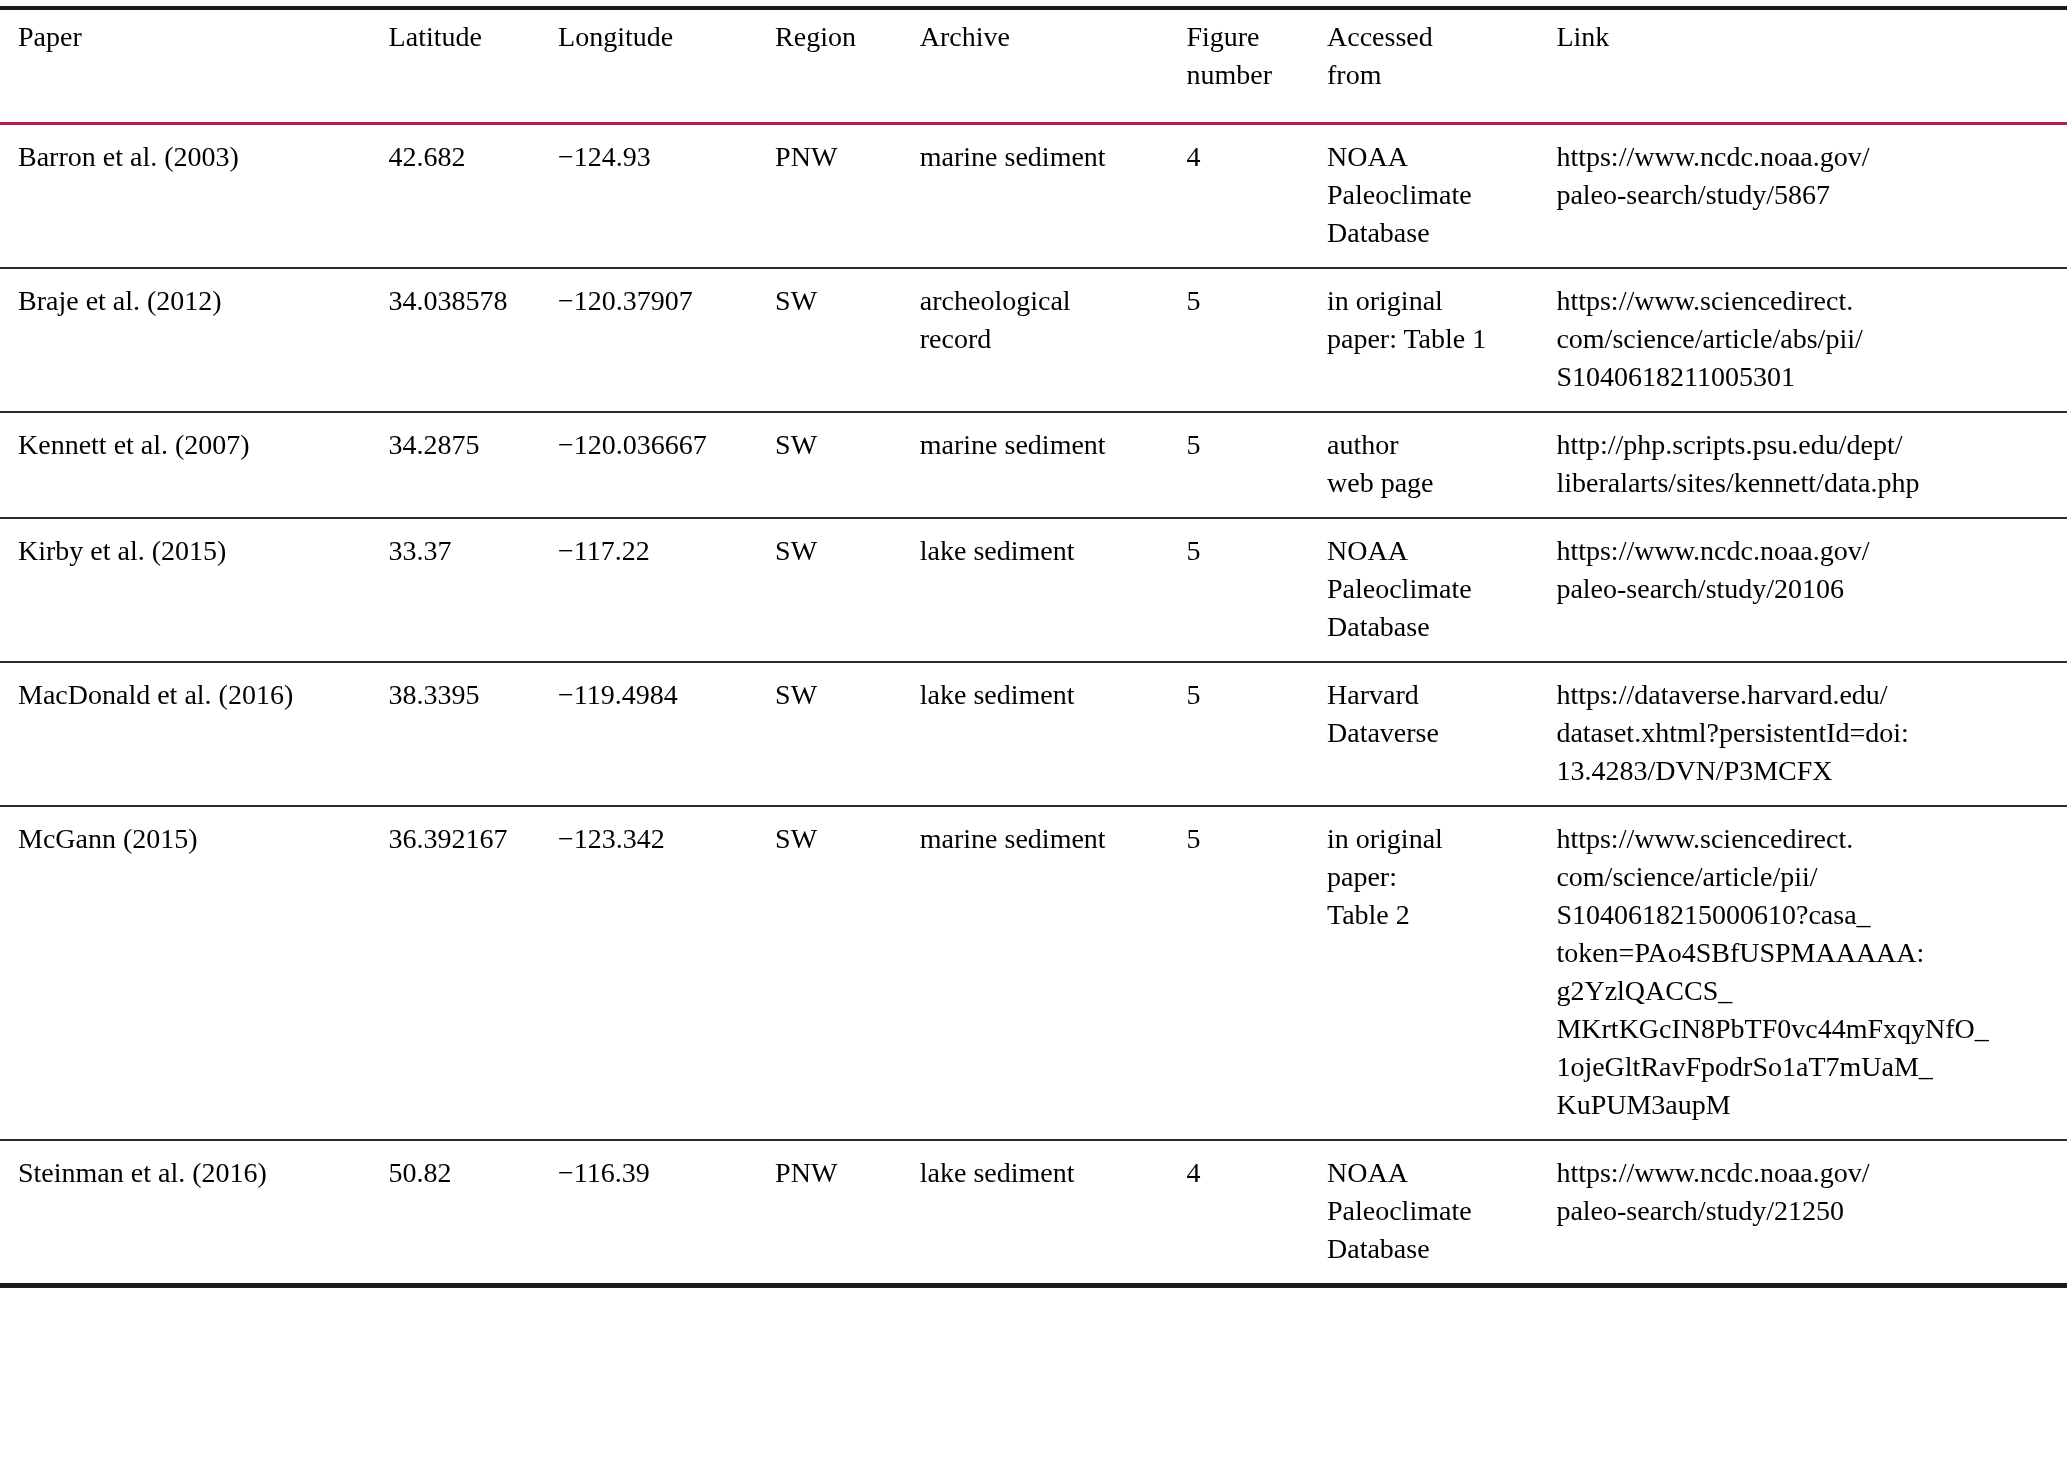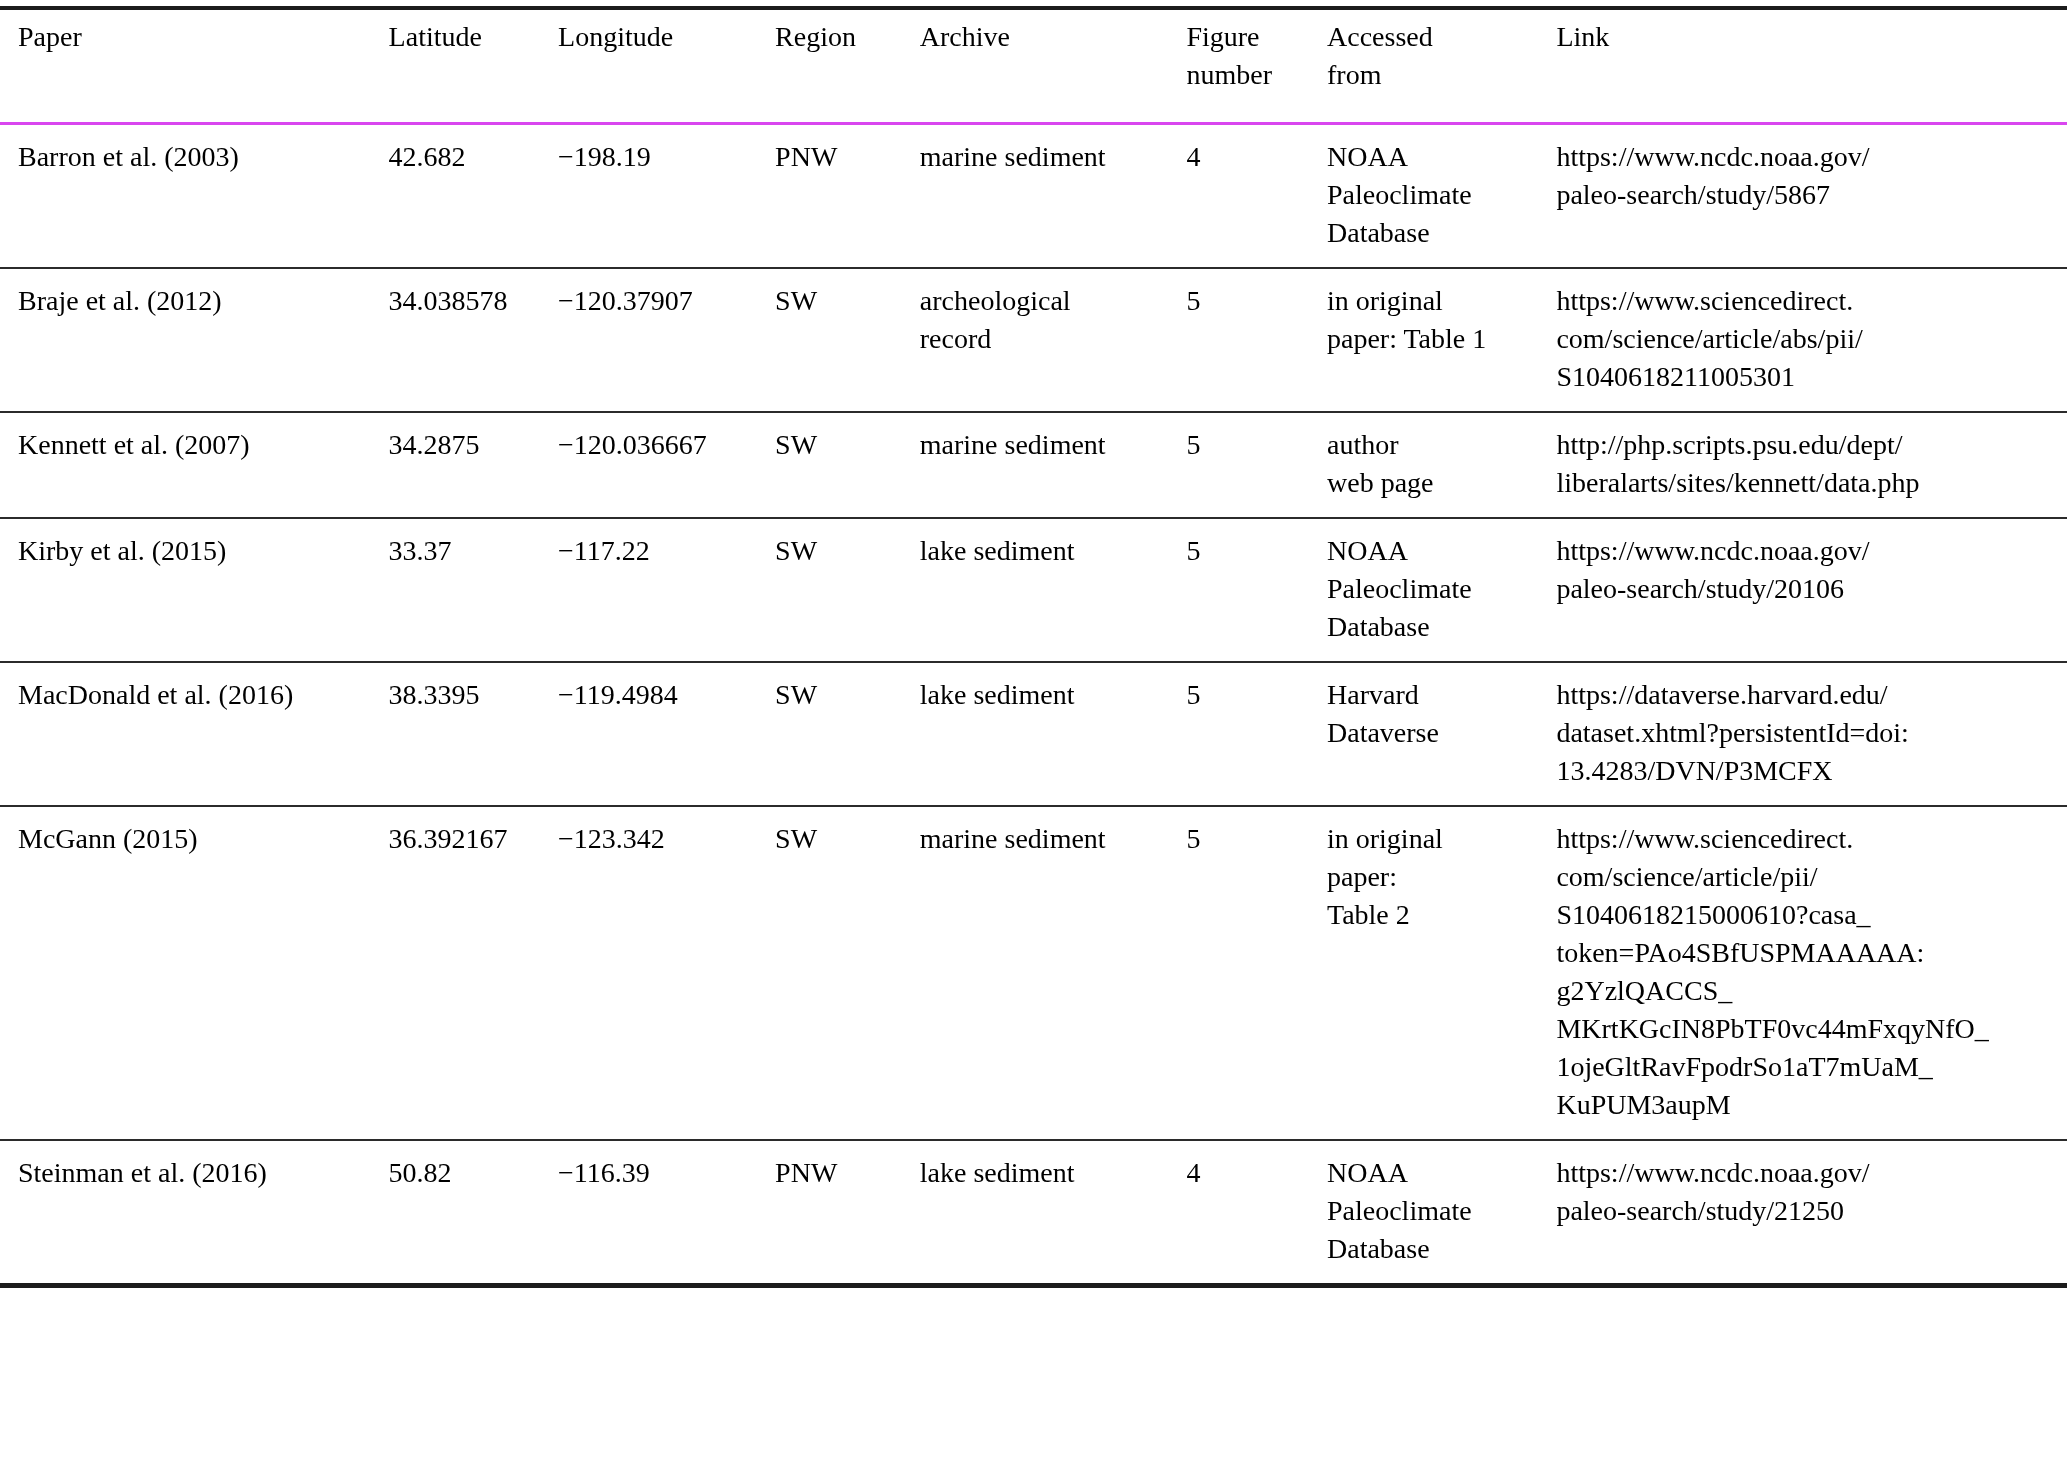--- a/index.html
+++ b/index.html
@@ -28,21 +28,21 @@
   col.c-accessed  { width: 11.1%; }
   col.c-link      { width: 24.7%; }
 
   thead th {
     text-align: left;
     font-weight: normal;
     vertical-align: top;
     white-space: pre-line;
     padding: 8px 12px 28px 0;
     border-top: 4px solid #1c1c1c;
-    border-bottom: 3px solid #d946ef;
+    border-bottom: 3px solid #be185d;
   }
   tbody td {
     text-align: left;
     vertical-align: top;
     white-space: pre-line;
     padding: 13px 12px 15px 0;
     border-bottom: 2px solid #2b2b2b;
   }
   tbody tr:last-child td { border-bottom: 5px solid #1c1c1c; }
   th:first-child, td:first-child { padding-left: 18px; }
@@ -73,21 +73,21 @@
 number</th>
         <th>Accessed
 from</th>
         <th>Link</th>
       </tr>
     </thead>
     <tbody id="table-body">
         <tr>
     <td>Barron et al. (2003)</td>
     <td>42.682</td>
-    <td>−198.19</td>
+    <td>−124.93</td>
     <td>PNW</td>
     <td>marine sediment</td>
     <td>4</td>
     <td>NOAA
 Paleoclimate
 Database</td>
     <td>https://www.ncdc.noaa.gov/
 paleo-search/study/5867</td>
   </tr>
         <tr>

